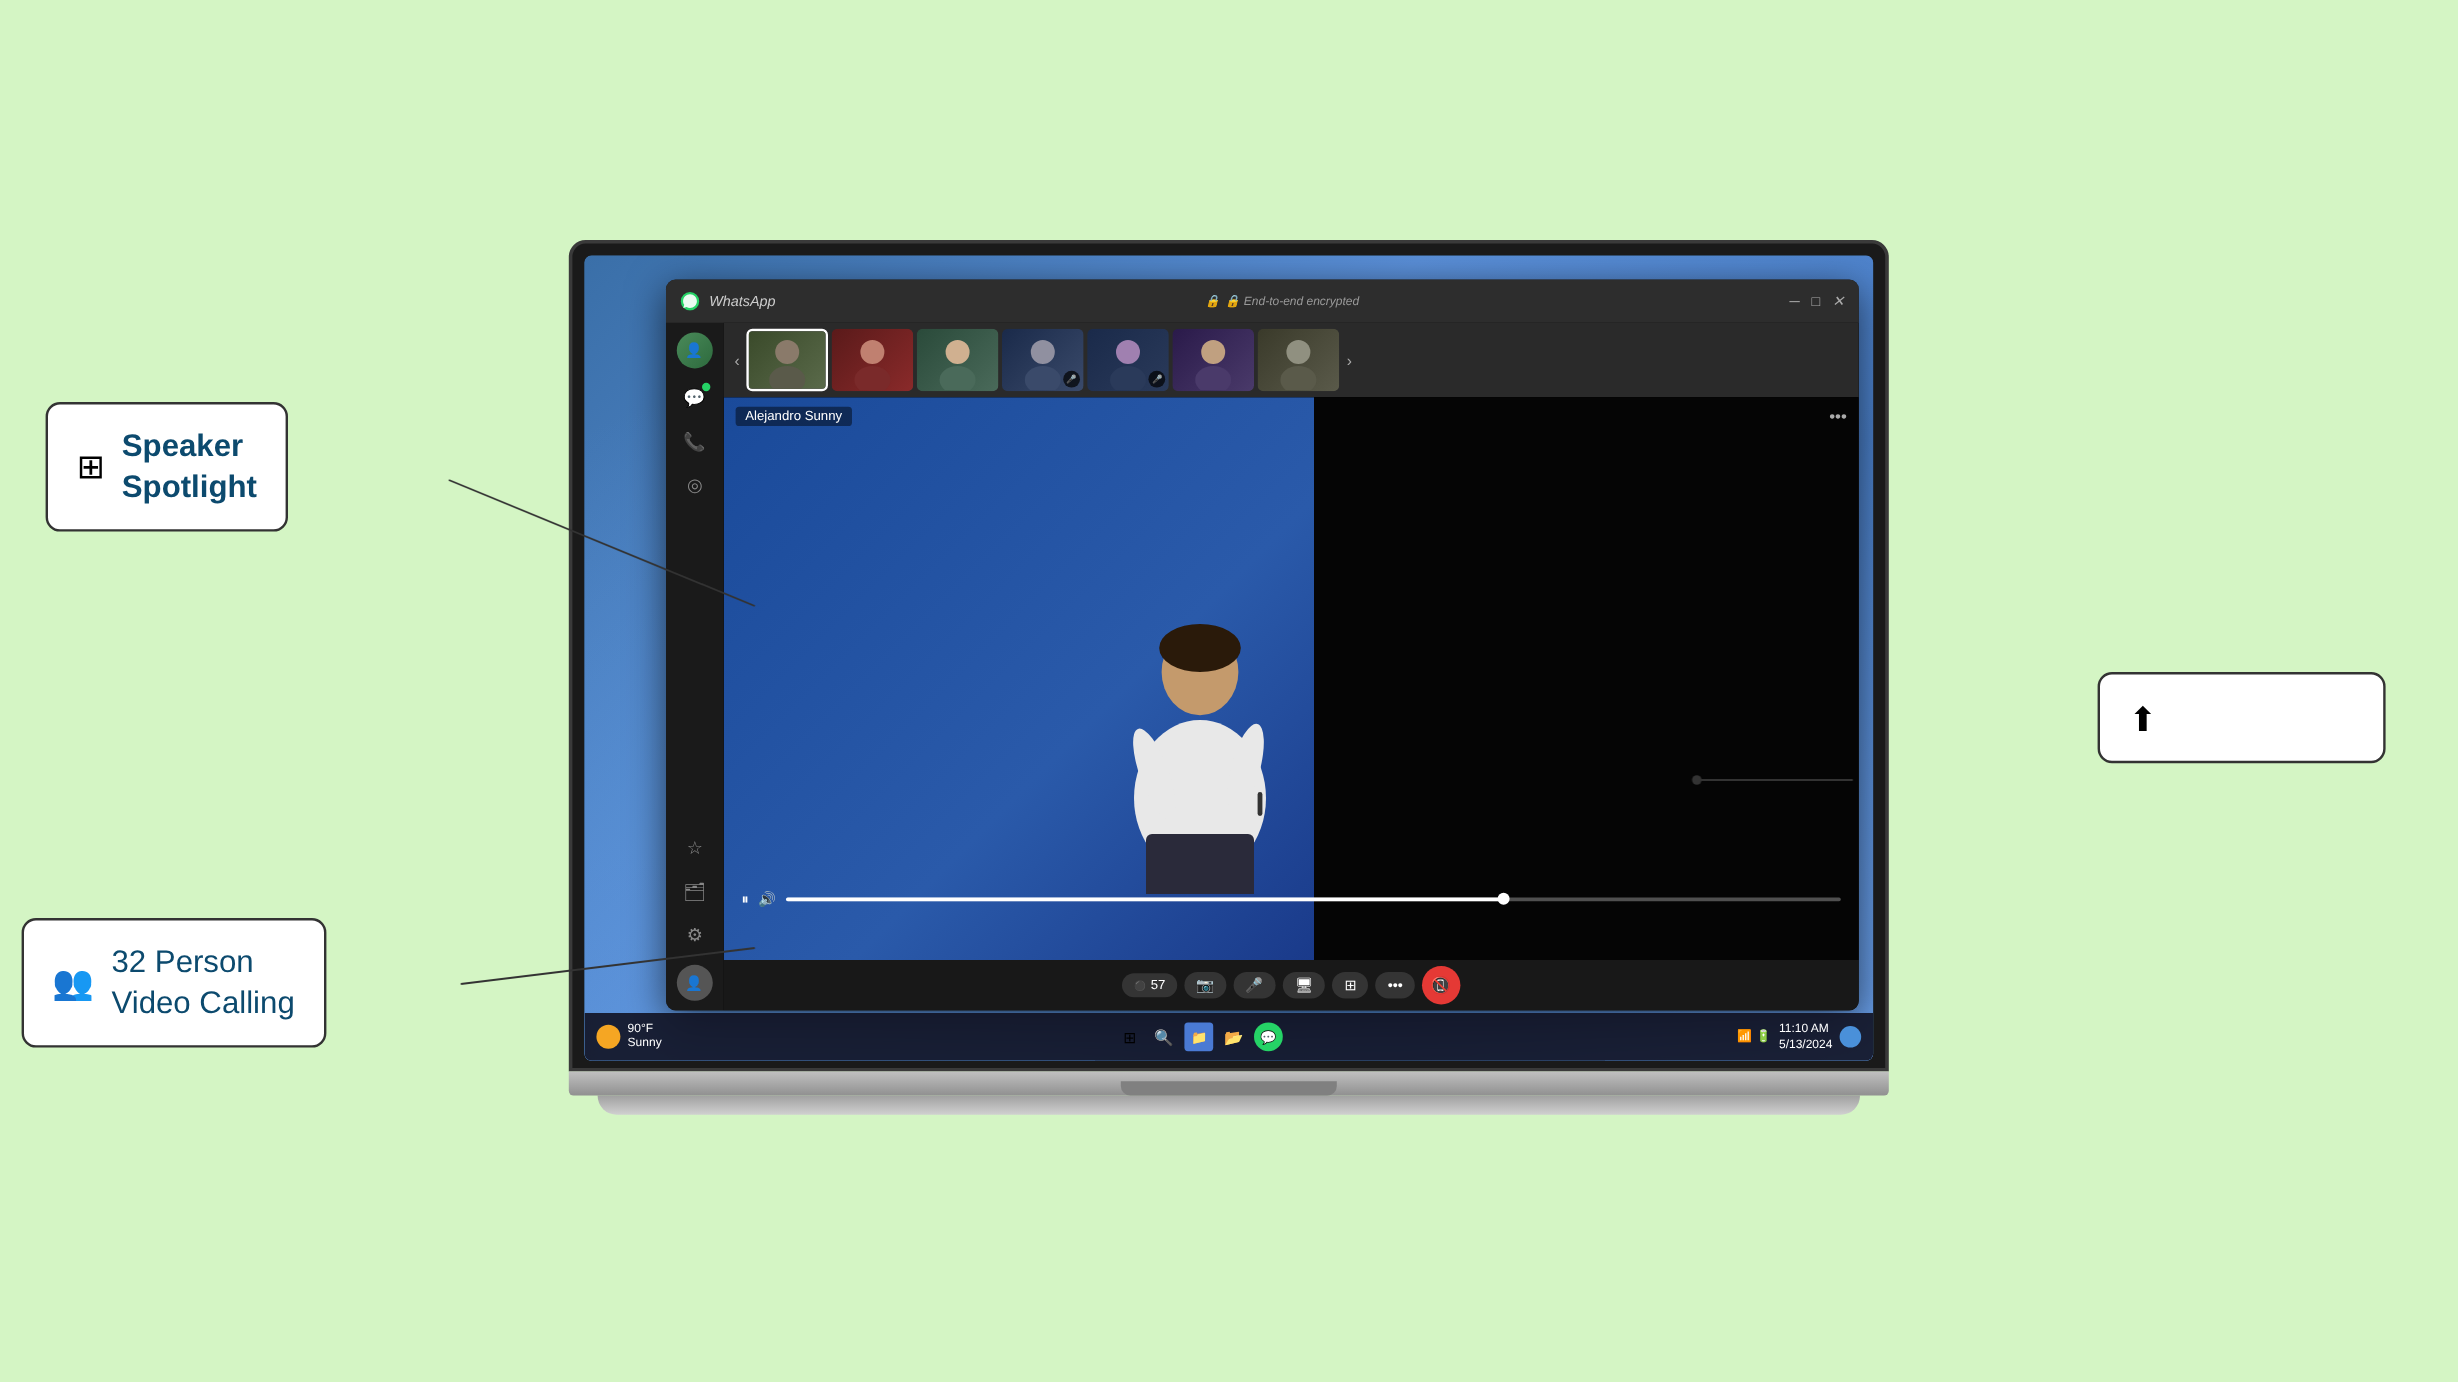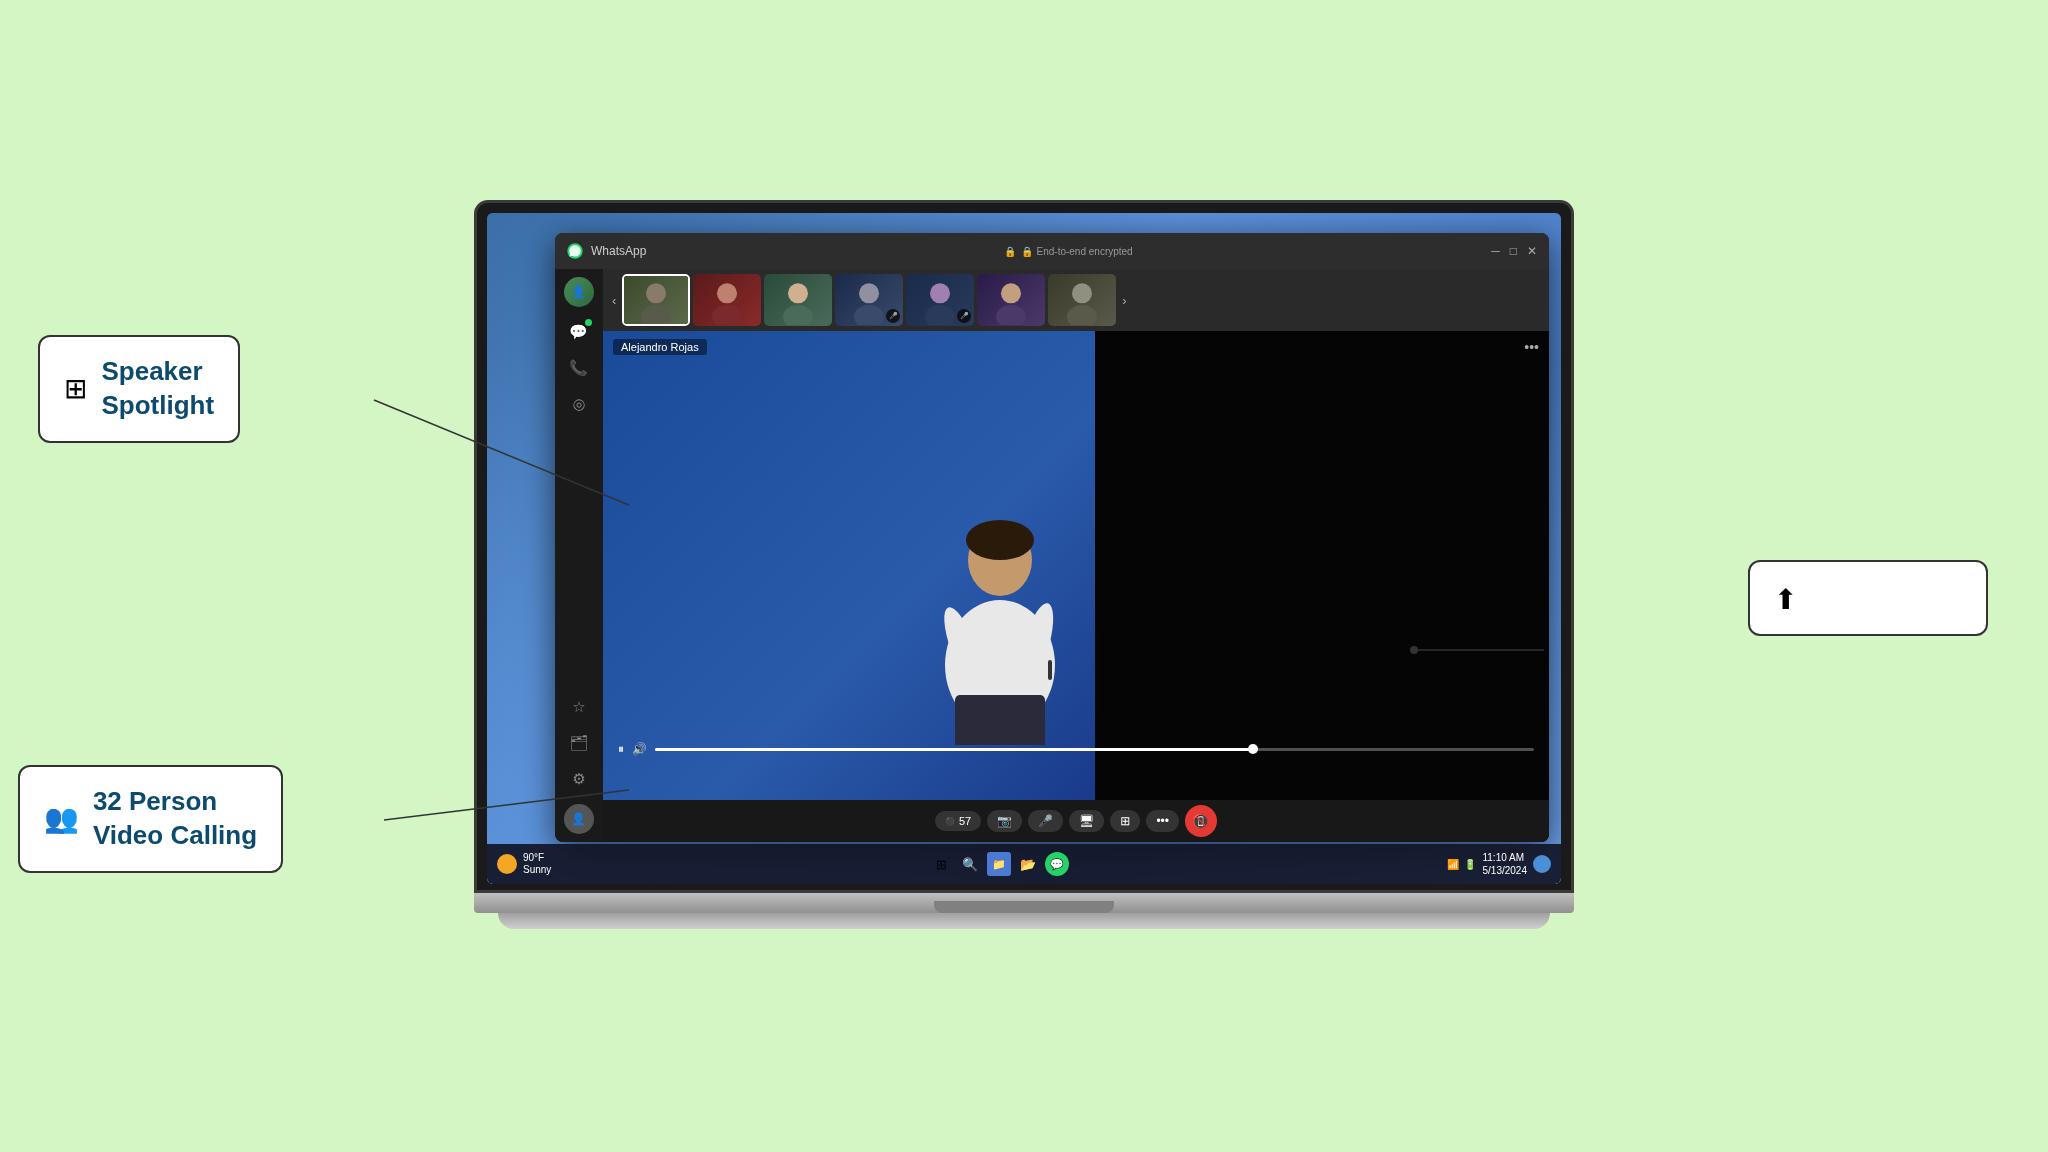--- a/index.html
+++ b/index.html
@@ -95,21 +95,21 @@
     <div style="position:absolute;left:38px;top:155px;z-index:10;">
       <div class="annotation-box">
         <span style="font-size:28px;">⊞</span>
         <span class="label" style="font-size:26px;font-weight:700;line-height:1.3;">Speaker<br>Spotlight</span>
       </div>
     </div>
 
     <div style="position:absolute;left:18px;top:585px;z-index:10;">
       <div class="annotation-box">
         <span style="font-size:28px;">👥</span>
-        <span class="label" style="font-size:26px;font-weight:700;line-height:1.3;">32 Person<br>Video Calling</span>
+        <span class="label" style="font-size:26px;font-weight:400;line-height:1.3;">32 Person<br>Video Calling</span>
       </div>
     </div>
 
     <div style="position:absolute;right:60px;top:380px;z-index:10;">
       <div class="annotation-box screen-share">
         <span style="font-size:28px;flex-shrink:0;margin-top:3px;">⬆</span>
       </div>
     </div>
 
     <div style="position:relative;width:1100px;margin:0 auto;margin-top:20px;">
@@ -126,21 +126,21 @@
 
       <div style="background:#1a1a1a;border-radius:14px 14px 0 0;border:3px solid #3a3a3a;padding:10px 10px 6px 10px;position:relative;">
 
         <div style="position:relative;width:100%;background:#3a6a9a;border-radius:6px;overflow:hidden;aspect-ratio:16/10;">
 
           <div style="position:absolute;inset:0;background:linear-gradient(135deg,#3a6fa8 0%,#5a8fd8 40%,#4a7fc8 70%,#6a9fe8 100%);"></div>
           <div style="position:absolute;inset:0;background:radial-gradient(ellipse at 30% 80%,rgba(100,160,230,0.5) 0%,transparent 60%);"></div>
 
           <div style="position:absolute;top:20px;left:68px;right:12px;bottom:42px;background:#1e1e1e;border-radius:8px;box-shadow:0 8px 32px rgba(0,0,0,0.6);display:flex;flex-direction:column;overflow:hidden;">
 
-            <div style="background:#2d2d2d;height:36px;display:flex;align-items:center;justify-content:space-between;padding:17px 12px;flex-shrink:0;">
+            <div style="background:#2d2d2d;height:36px;display:flex;align-items:center;justify-content:space-between;padding:17px 12px;flex-shrink:0;font-style:italic;">
               <div style="display:flex;align-items:center;gap:8px;">
                 <svg width="16" height="16" viewBox="0 0 100 100">
                   <circle cx="50" cy="50" r="48" fill="#25D366"></circle>
                   <path d="M50 14 C30 14 14 30 14 50 C14 57 16 64 20 69 L15 85 L32 80 C37 83 43 85 50 85 C70 85 86 69 86 50 C86 30 70 14 50 14 Z" fill="white" opacity="0.9"></path>
                 </svg>
                 <span style="font-size:12px;color:#ccc;">WhatsApp</span>
               </div>
               <div style="font-size:10px;color:#999;display:flex;align-items:center;gap:4px;">
                 <span>🔒</span>
                 <span style="font-size:10px;color:#999;">🔒 End-to-end encrypted</span>
@@ -241,21 +241,21 @@
 
                   <span style="color:#aaa;font-size:13px;cursor:pointer;padding:0 3px;">›</span>
                 </div>
 
                 <div style="flex:1;position:relative;background:#000;overflow:hidden;">
 
                   <div style="position:absolute;left:0;top:0;width:52%;height:100%;background:linear-gradient(135deg,#1a4a9a 0%,#2a5aaa 60%,#1a3a8a 100%);"></div>
 
                   <div style="position:absolute;right:0;top:0;width:48%;height:100%;background:#050505;"></div>
 
-                  <div style="position:absolute;top:8px;left:10px;font-size:11px;color:white;background:rgba(0,0,0,0.45);padding:2px 8px;border-radius:3px;">Alejandro Rojas</div>
+                  <div style="position:absolute;top:8px;left:10px;font-size:11px;color:white;background:rgba(0,0,0,0.45);padding:2px 8px;border-radius:3px;">Alejandro Sunny</div>
 
                   <div style="position:absolute;top:8px;right:10px;color:#aaa;font-size:14px;cursor:pointer;">•••</div>
 
                   <svg style="position:absolute;bottom:55px;left:42%;transform:translateX(-50%);width:200px;height:280px;" viewBox="0 0 200 280">
 
                     <ellipse cx="100" cy="200" rx="55" ry="65" fill="#e8e8e8"></ellipse>
 
                     <ellipse cx="100" cy="95" rx="32" ry="36" fill="#c49a6c"></ellipse>
 
                     <ellipse cx="100" cy="75" rx="34" ry="20" fill="#2a1a0a"></ellipse>

